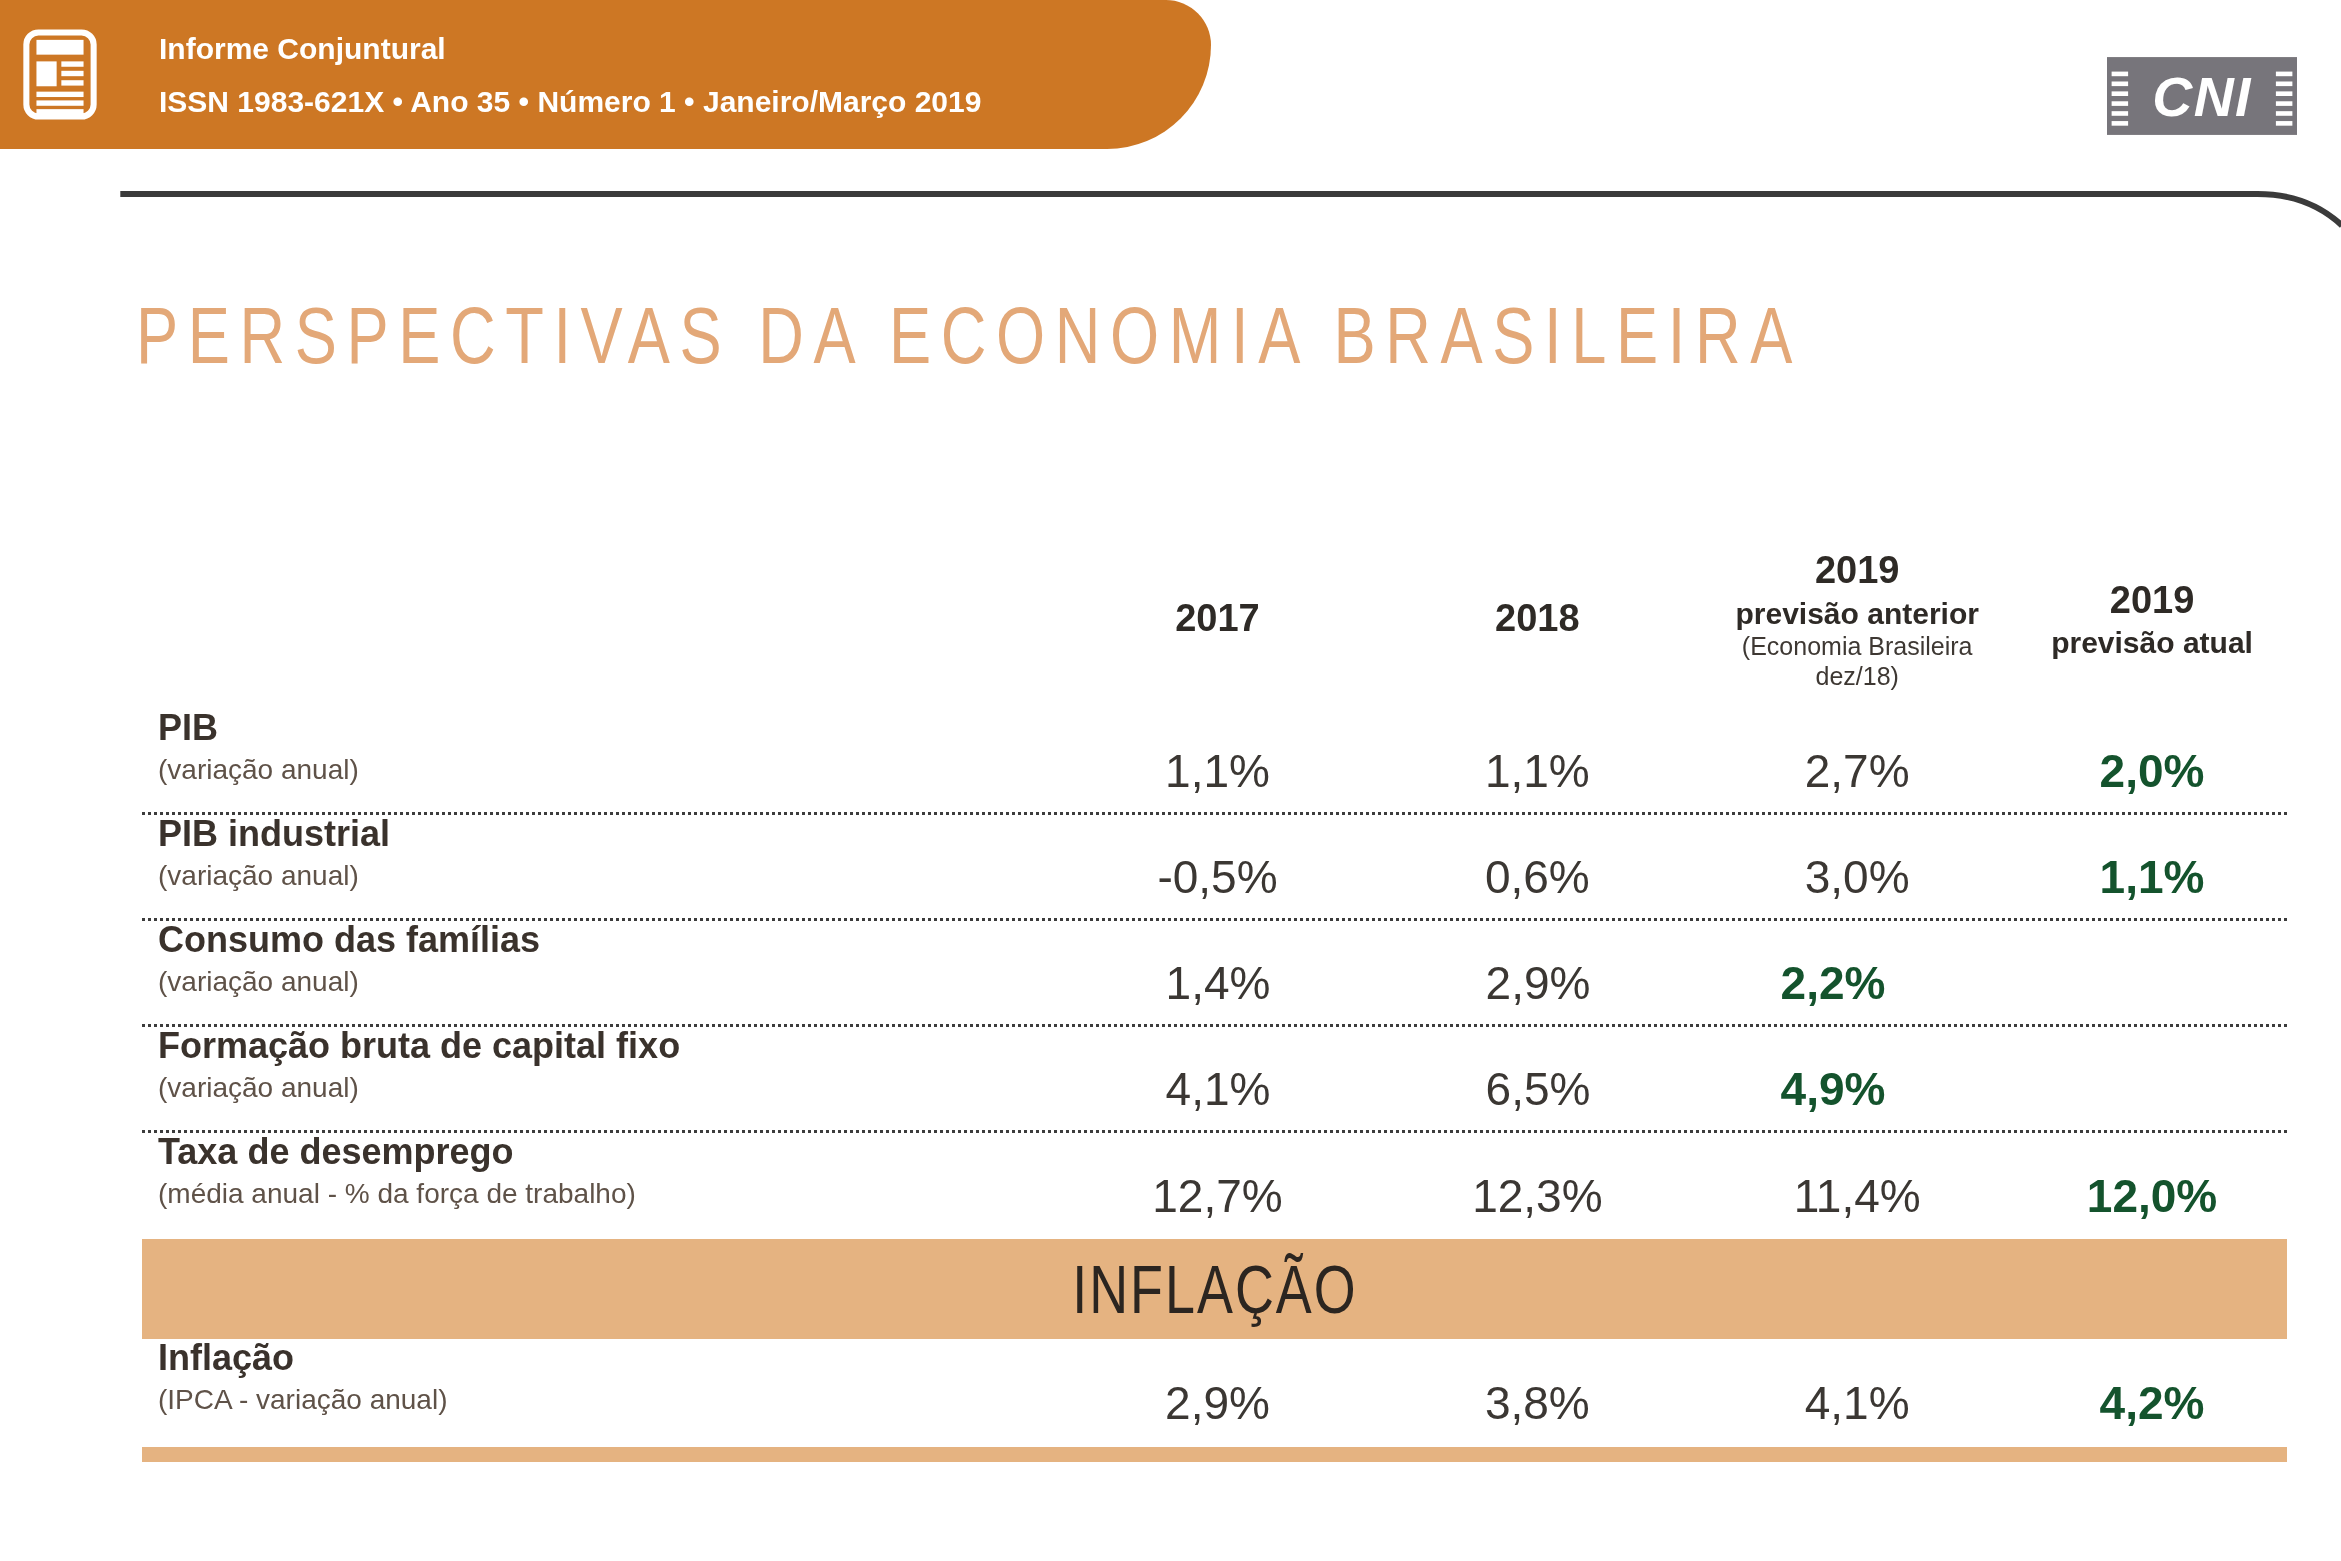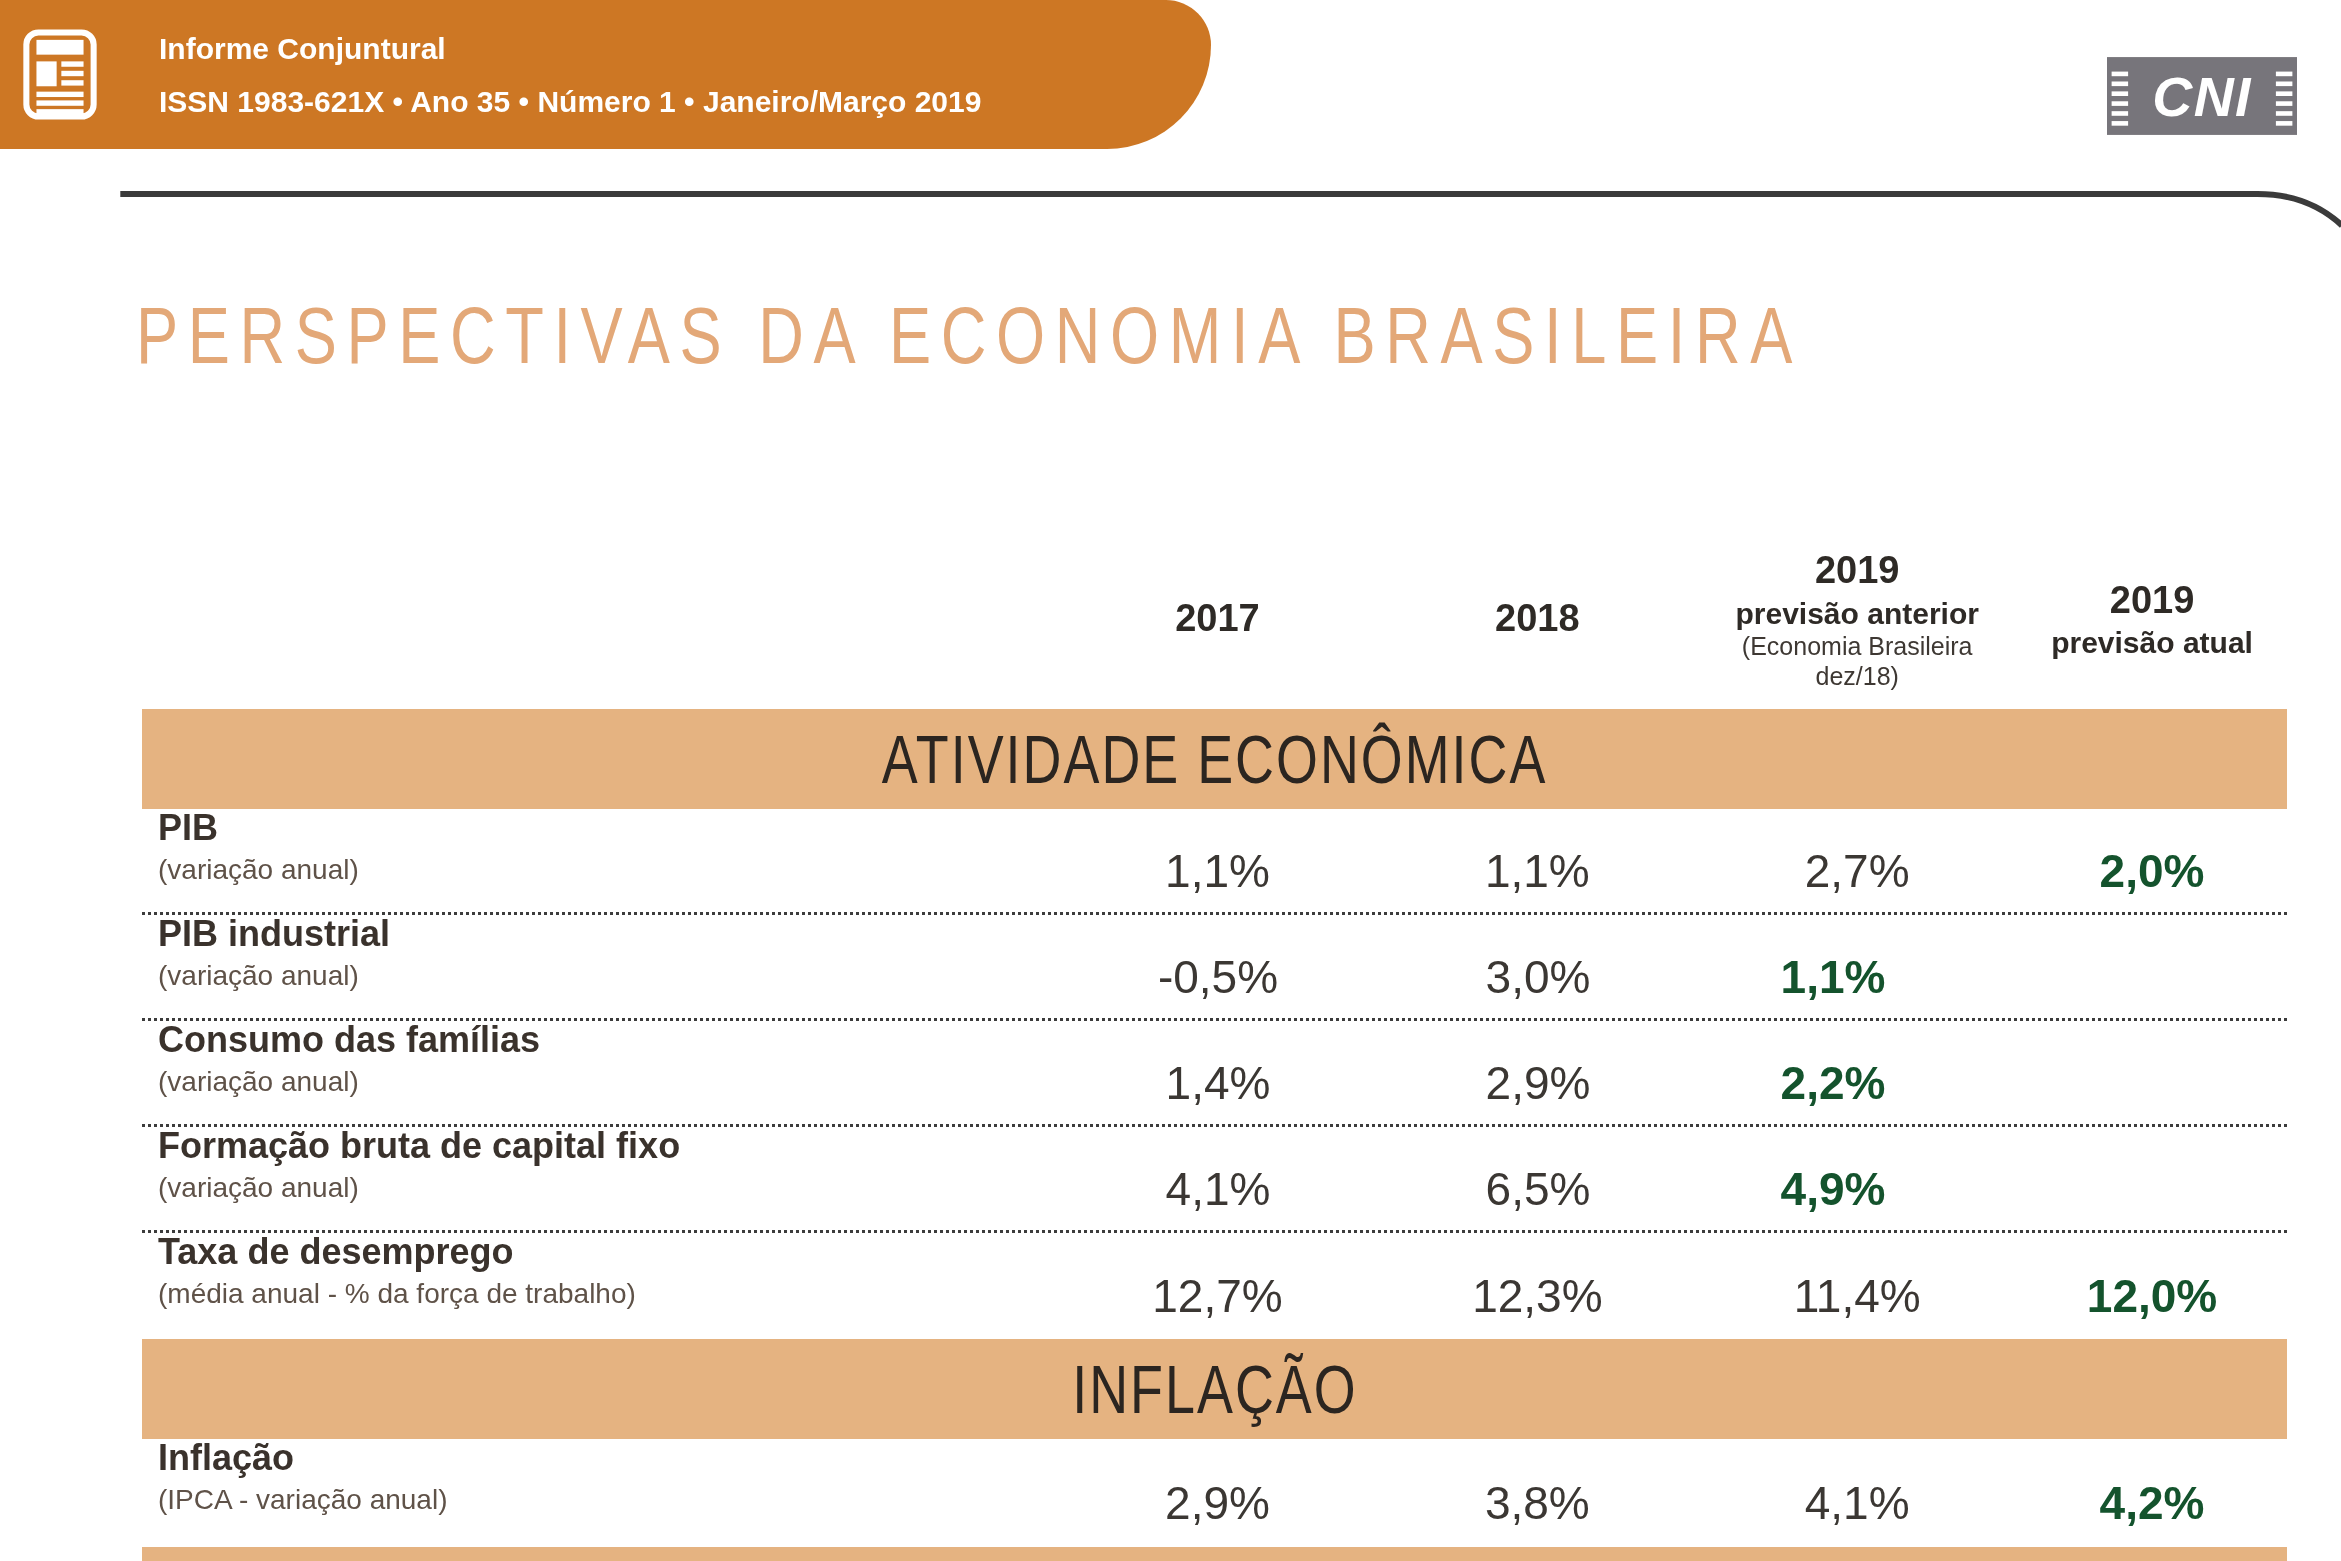--- a/index.html
+++ b/index.html
@@ -133,41 +133,39 @@
         <div class="th-year">2019</div>
         <div class="th-label">previsão anterior</div>
         <div class="th-note">(Economia Brasileira dez/18)</div>
       </div>
       <div class="th cell-last">
         <div class="th-year">2019</div>
         <div class="th-label">previsão atual</div>
       </div>
     </div>
 
-    <div class="band">
-      <div class="band-title">ATIVIDADE ECONÔMICA</div>
-    </div>
 
     <div class="row sep">
       <div class="cell-label">
         <div class="row-label">PIB</div>
         <div class="row-sub">(variação anual)</div>
       </div>
       <div class="val cell-val">1,1%</div>
       <div class="val cell-val">1,1%</div>
       <div class="val cell-val">2,7%</div>
       <div class="val cell-last bold">2,0%</div>
     </div>
 
     <div class="row sep">
       <div class="cell-label">
         <div class="row-label">PIB industrial</div>
         <div class="row-sub">(variação anual)</div>
       </div>
       <div class="val cell-val">-0,5%</div>
+      <div class="val cell-val">0,6%</div>
       <div class="val cell-val">3,0%</div>
       <div class="val cell-last bold">1,1%</div>
     </div>
 
     <div class="row sep">
       <div class="cell-label">
         <div class="row-label">Consumo das famílias</div>
         <div class="row-sub">(variação anual)</div>
       </div>
       <div class="val cell-val">1,4%</div>

